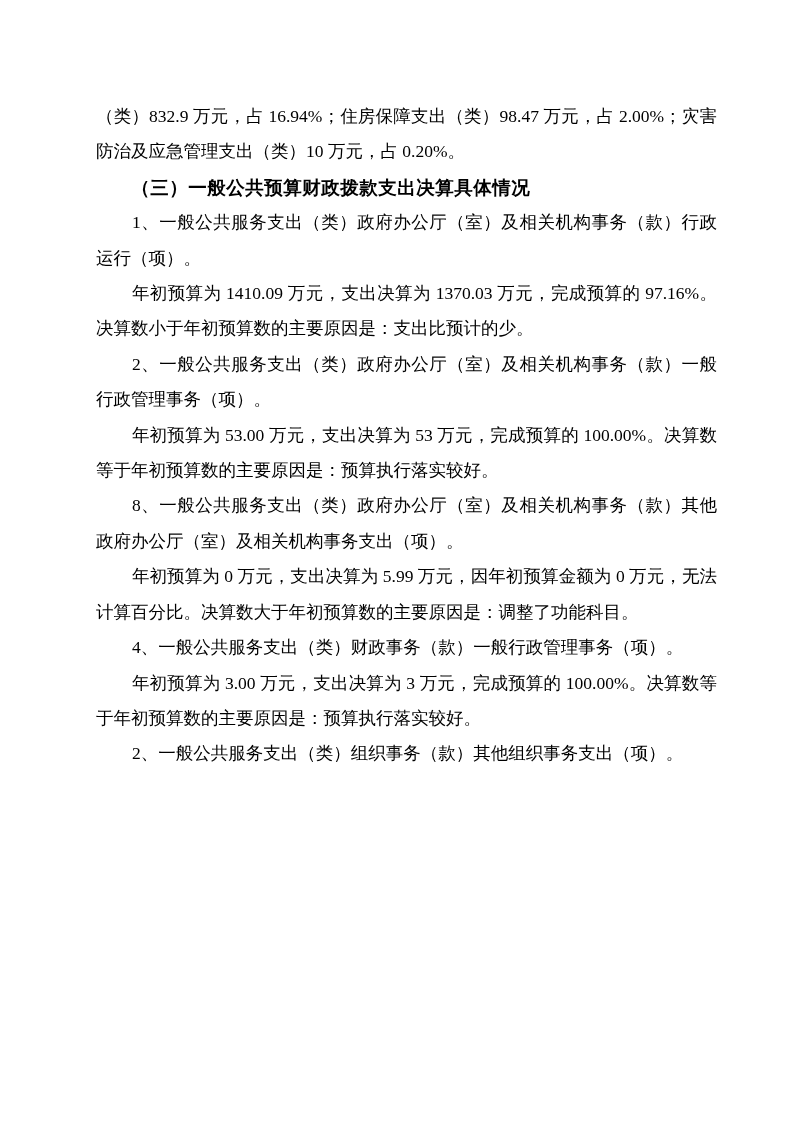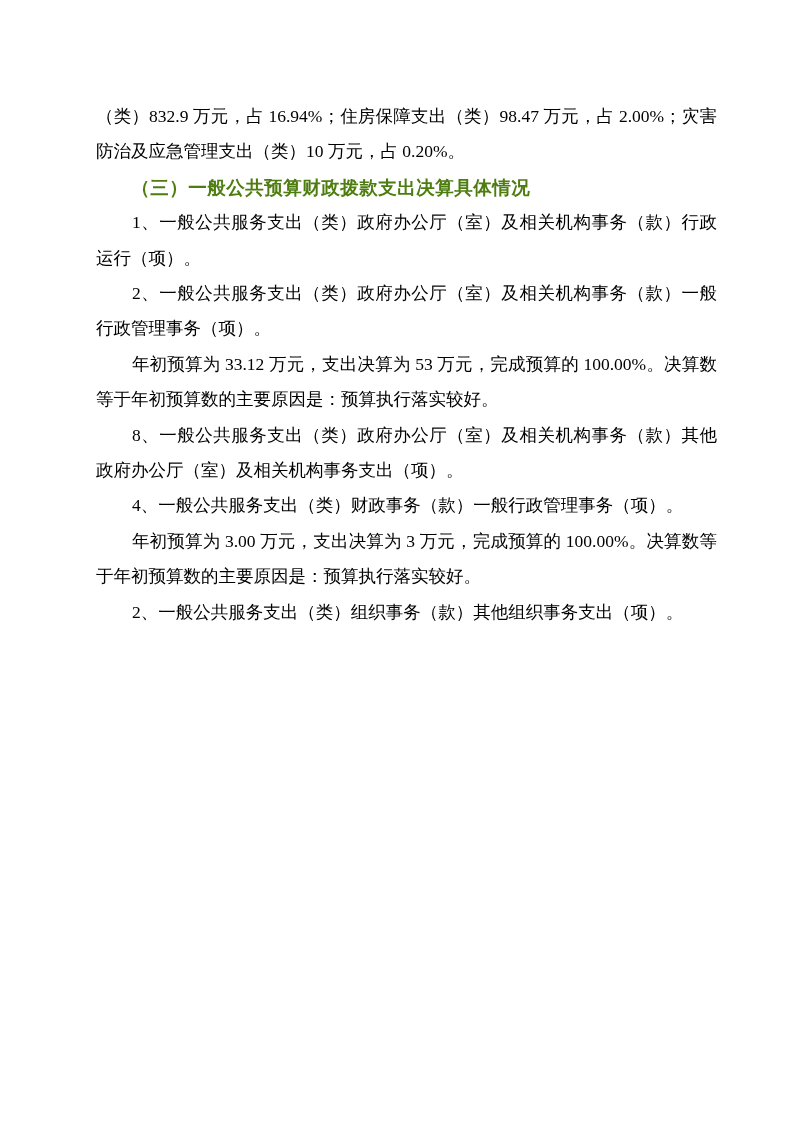--- a/index.html
+++ b/index.html
@@ -33,32 +33,34 @@
   .para.no-indent {
     text-indent: 0;
   }
   .heading {
     margin: 0;
     font-family: "Liberation Sans", "DejaVu Sans", sans-serif;
     font-weight: bold;
     font-size: 18.5px;
     line-height: 35.4px;
     text-indent: 1.9em;
-    color: #4d7c0f;
+    color: #000000;
     letter-spacing: 0.5px;
   }
 </style>
 </head>
 <body>
 
 <div class="page">
   <p class="para no-indent">（类）832.9 万元，占 16.94%；住房保障支出（类）98.47 万元，占 2.00%；灾害防治及应急管理支出（类）10 万元，占 0.20%。</p>
 
   <h3 class="heading">（三）一般公共预算财政拨款支出决算具体情况</h3>
 
   <p class="para">1、一般公共服务支出（类）政府办公厅（室）及相关机构事务（款）行政运行（项）。</p>
+  <p class="para">年初预算为 1410.09 万元，支出决算为 1370.03 万元，完成预算的 97.16%。决算数小于年初预算数的主要原因是：支出比预计的少。</p>
   <p class="para">2、一般公共服务支出（类）政府办公厅（室）及相关机构事务（款）一般行政管理事务（项）。</p>
-  <p class="para">年初预算为 33.12 万元，支出决算为 53 万元，完成预算的 100.00%。决算数等于年初预算数的主要原因是：预算执行落实较好。</p>
+  <p class="para">年初预算为 53.00 万元，支出决算为 53 万元，完成预算的 100.00%。决算数等于年初预算数的主要原因是：预算执行落实较好。</p>
   <p class="para">8、一般公共服务支出（类）政府办公厅（室）及相关机构事务（款）其他政府办公厅（室）及相关机构事务支出（项）。</p>
+  <p class="para">年初预算为 0 万元，支出决算为 5.99 万元，因年初预算金额为 0 万元，无法计算百分比。决算数大于年初预算数的主要原因是：调整了功能科目。</p>
   <p class="para">4、一般公共服务支出（类）财政事务（款）一般行政管理事务（项）。</p>
   <p class="para">年初预算为 3.00 万元，支出决算为 3 万元，完成预算的 100.00%。决算数等于年初预算数的主要原因是：预算执行落实较好。</p>
   <p class="para">2、一般公共服务支出（类）组织事务（款）其他组织事务支出（项）。</p>
 </div>
 
 </body></html>

